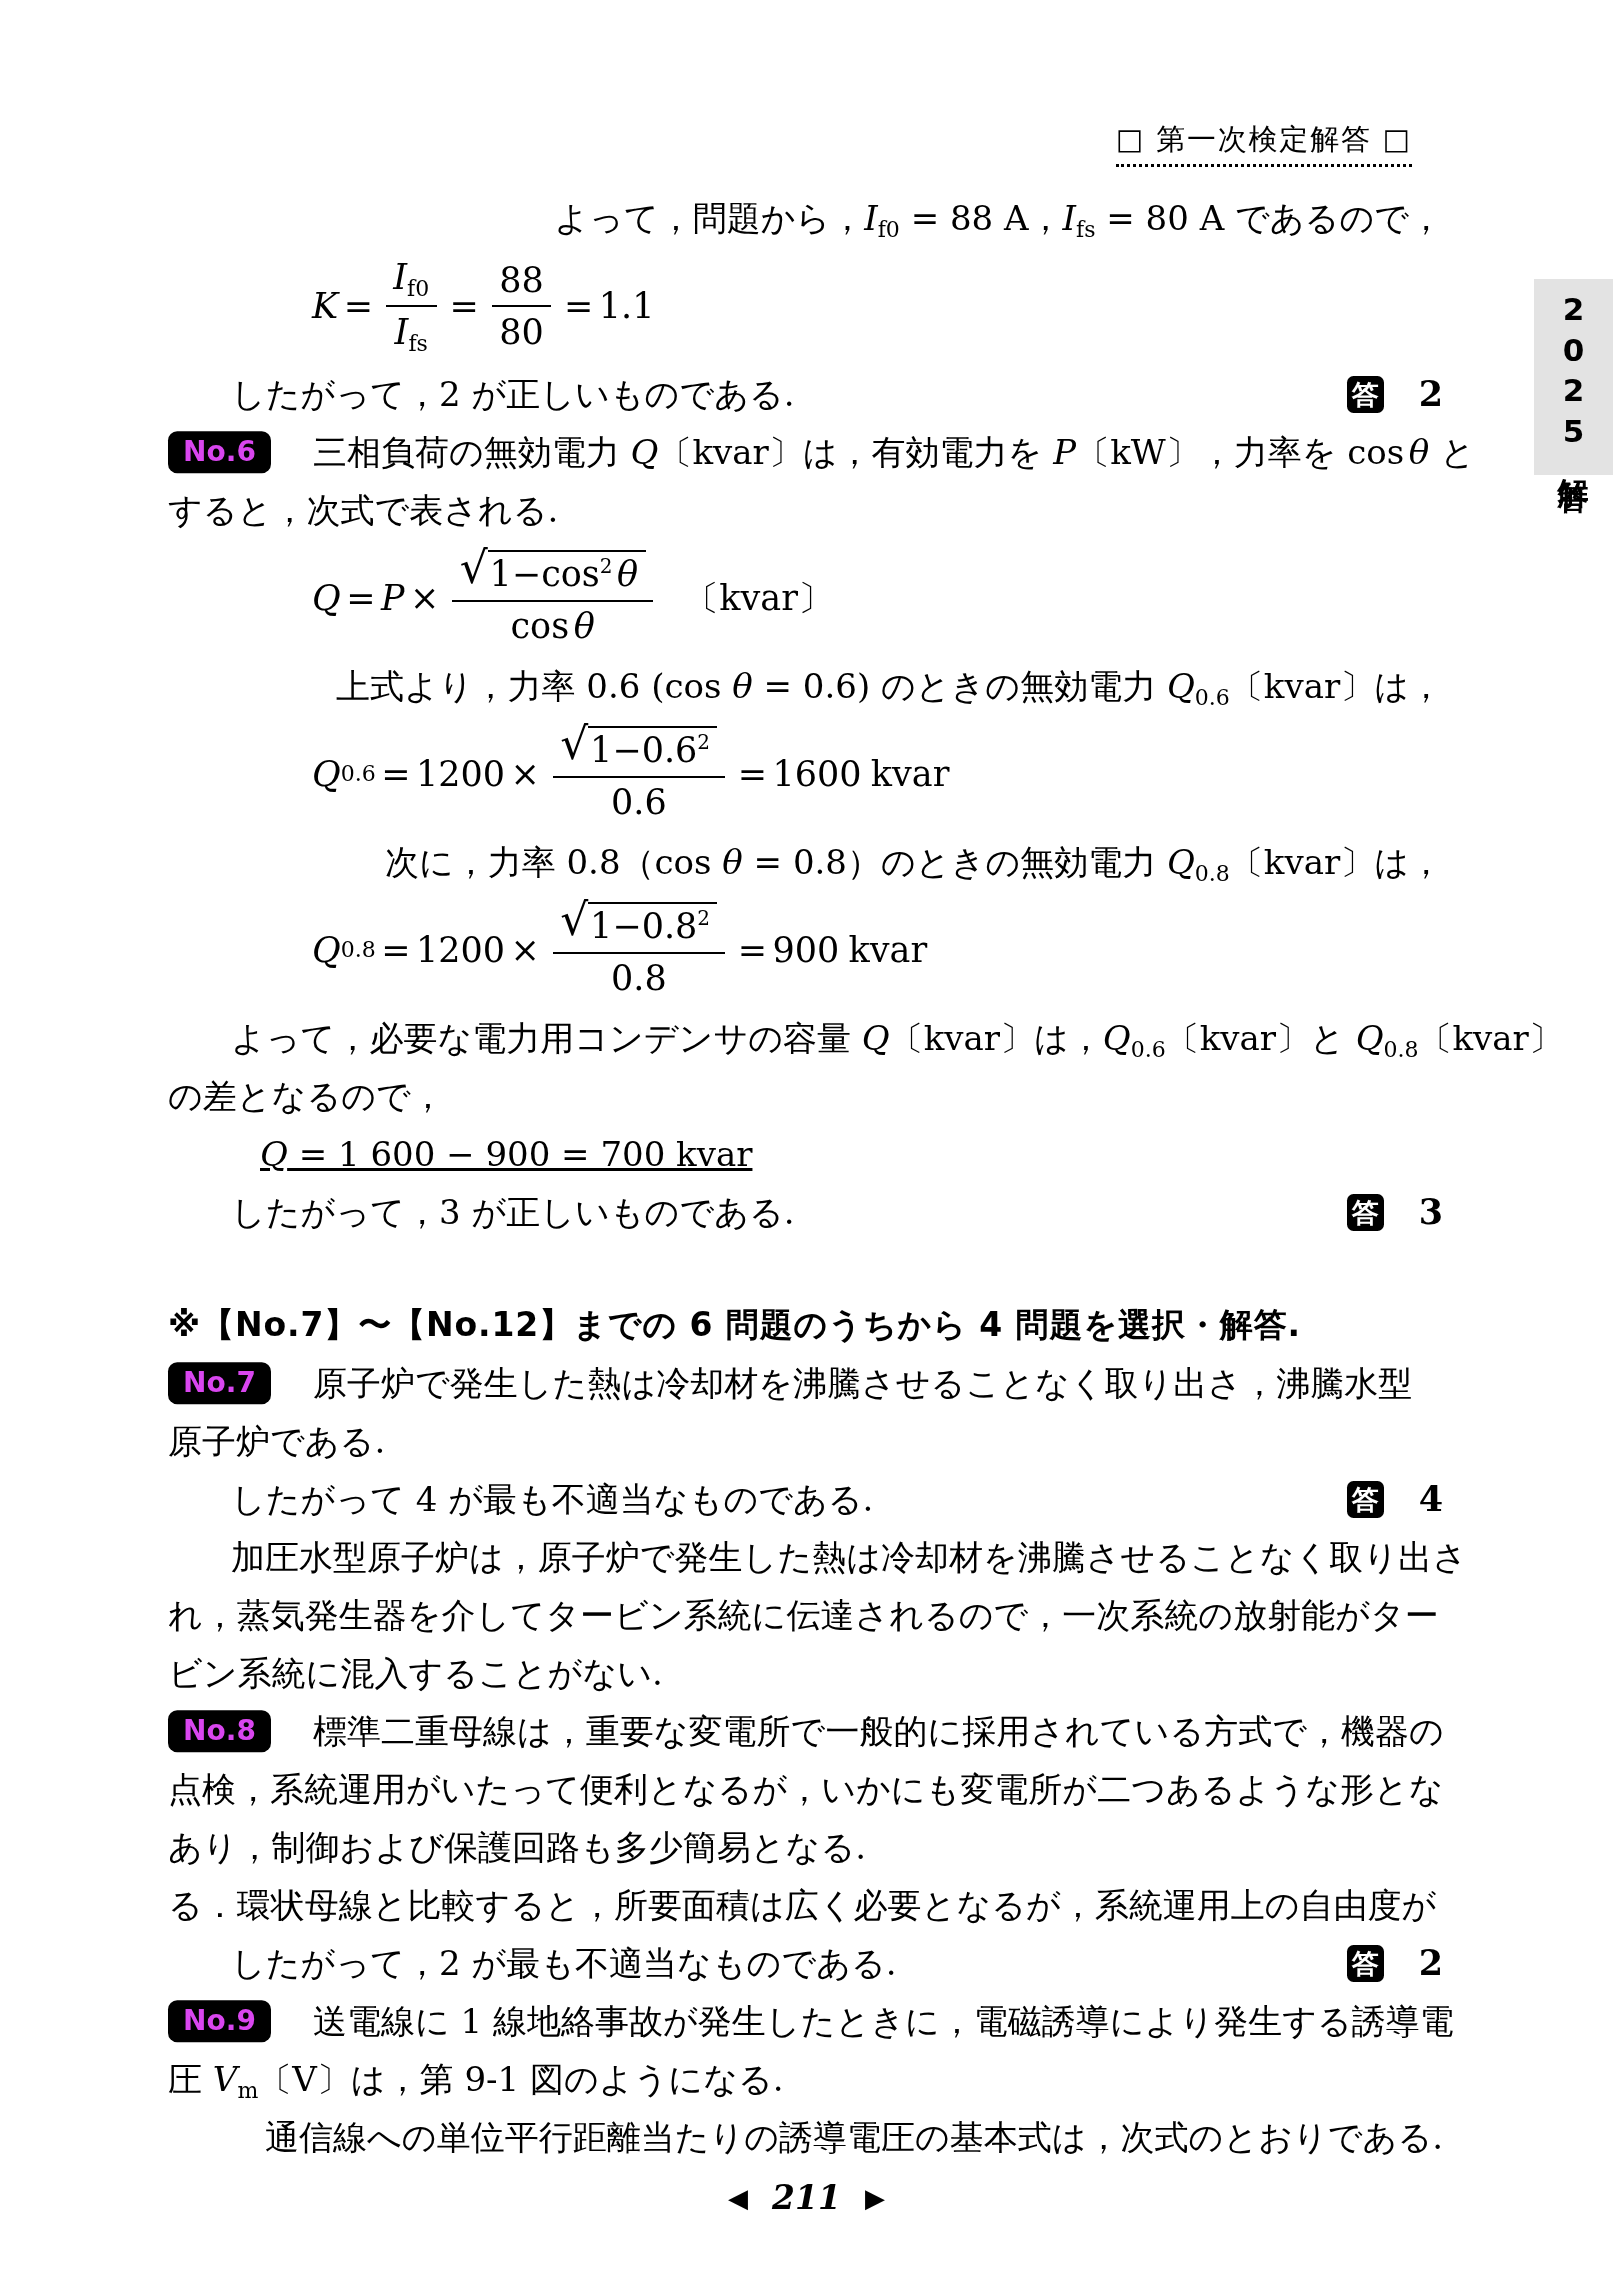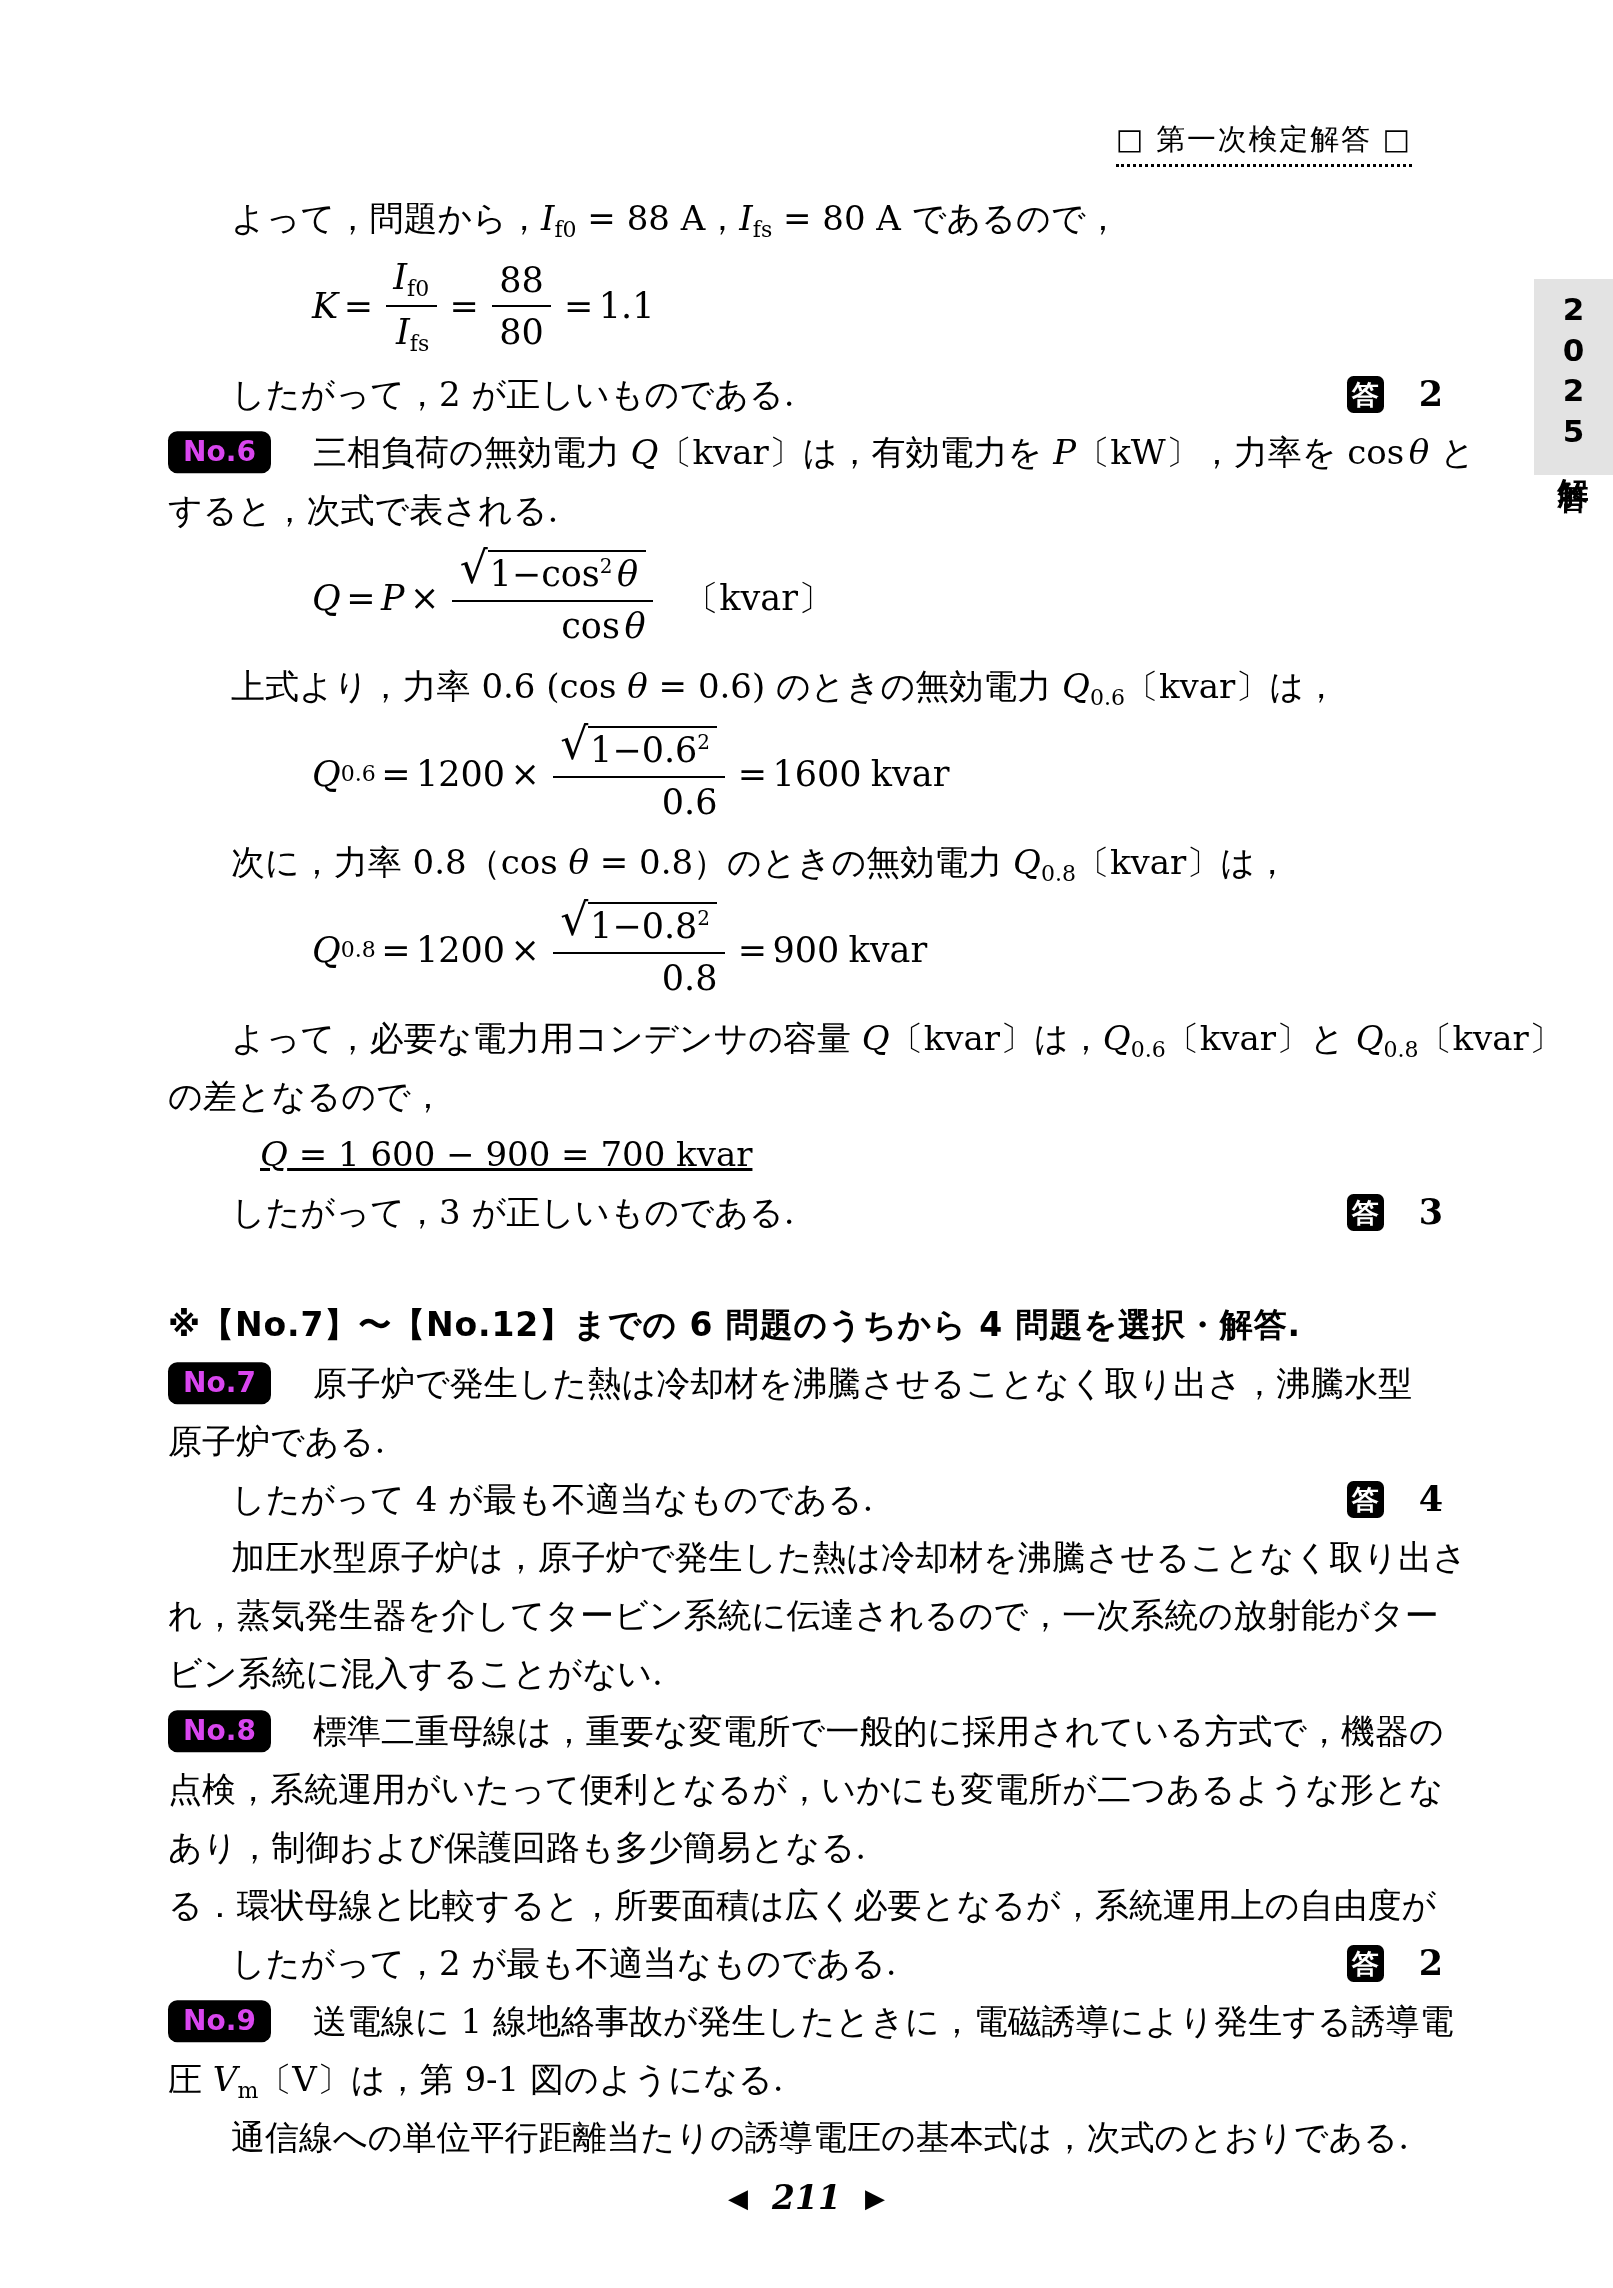--- a/index.html
+++ b/index.html
@@ -18,21 +18,21 @@
   .side-tab{
     position:absolute;top:279px;right:0;width:79px;height:196px;background:#e3e3e3;
     display:flex;align-items:center;justify-content:center;
     writing-mode:vertical-rl;text-orientation:upright;
     font-family:"DejaVu Sans","Liberation Sans",sans-serif;
     font-weight:800;font-size:31px;letter-spacing:4.6px;
   }
   
   .content{position:absolute;left:168px;top:189px;width:1275px;font-size:34px;line-height:58px;}
   .line{height:58px;line-height:58px;white-space:nowrap;}
-  .indent{text-indent:63px;}
+  .indent{text-indent:63px;text-align:right;}
   .answer-line{display:flex;justify-content:space-between;align-items:center;}
   .answer-line .txt{text-indent:63px;display:inline-block;}
   .ans{display:inline-flex;align-items:center;gap:35px;flex:none;}
   .ans-badge{
     background:#000;color:#fff;width:37px;height:37px;border-radius:6.5px;
     display:inline-flex;align-items:center;justify-content:center;
     font-family:"DejaVu Sans","Liberation Sans",sans-serif;font-weight:bold;font-size:27px;line-height:1;
   }
   .ans-num{font-weight:bold;font-size:35px;}
   .no-badge{
@@ -48,21 +48,21 @@
   }
   
   .formula{
     display:flex;align-items:center;margin:20px 0 20px 144px;height:78px;
     font-size:35px;line-height:1.15;white-space:nowrap;
   }
   .simple-formula{margin-left:92px;text-decoration:underline;}
   .iv{font-style:italic;}
   .op{margin:0 5.5px;}
   .sb{font-size:22px;line-height:1;vertical-align:-7.4px;font-style:normal;}
-  .frac{display:inline-flex;flex-direction:column;align-items:flex-end;vertical-align:middle;margin:0 7.4px;}
+  .frac{display:inline-flex;flex-direction:column;align-items:center;vertical-align:middle;margin:0 7.4px;}
   .frac .num{display:block;border-bottom:2.8px solid #000;padding:0 7.4px 4.6px 7.4px;text-align:center;}
   .frac .den{display:block;padding:4.6px 7.4px 0 7.4px;text-align:center;}
   .sqrt{display:inline-flex;align-items:flex-start;}
   .rad{font-size:44px;line-height:1;font-style:normal;transform:translateY(-3.7px);}
   .vinc{border-top:2.8px solid #000;padding:2.8px 7.4px 0 1.8px;display:inline-block;}
   .sup{font-size:20px;vertical-align:13px;line-height:1;}
   .unit{margin-left:24px;}
   .resunit{margin-left:9.2px;}
   .th{font-style:italic;margin-left:4.6px;}
   

